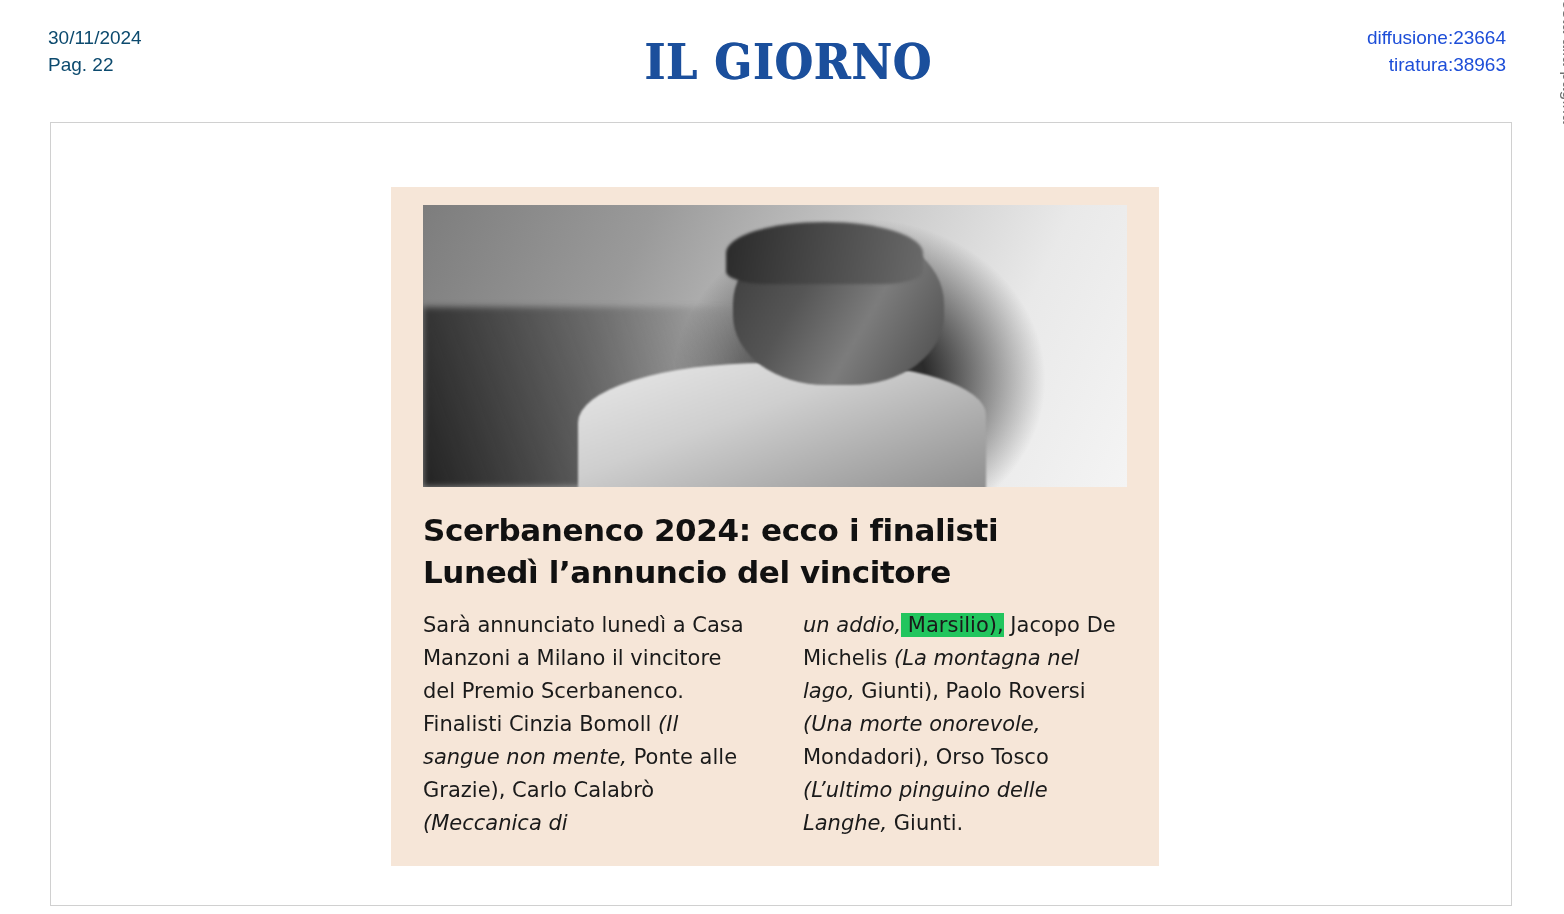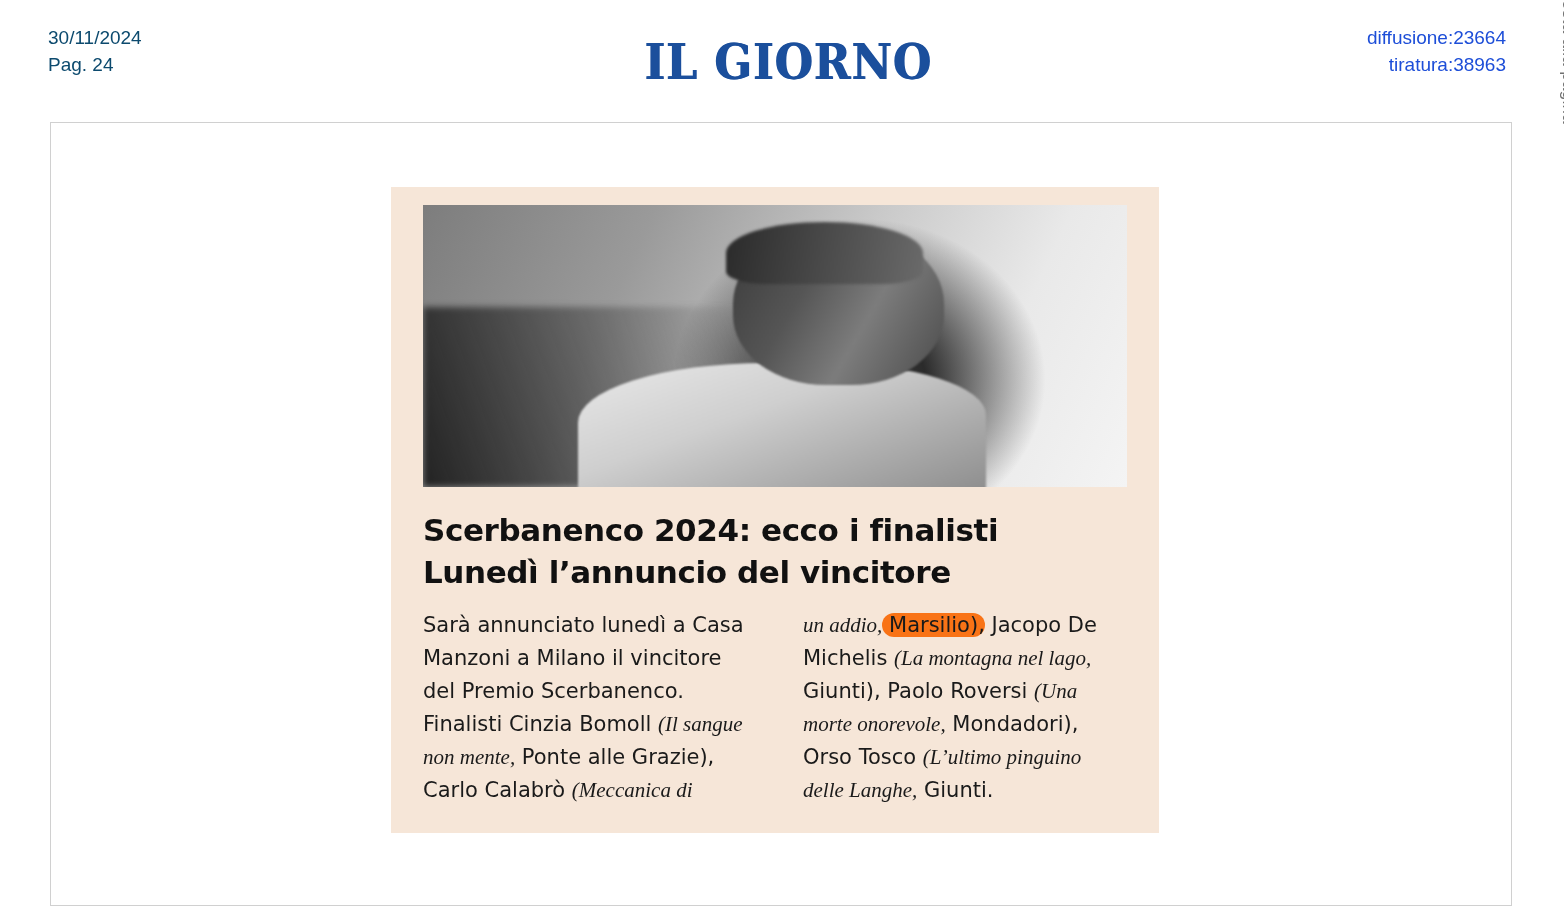--- a/index.html
+++ b/index.html
@@ -152,24 +152,23 @@
     display: flex;
     gap: 56px;
   }
   .article-col {
     width: 330px;
     font-family: "DejaVu Sans", sans-serif;
     font-size: 21px;
     line-height: 33px;
     color: #1a1a1a;
   }
-  .article-col i { font-style: italic; font-family: Liberation Serif, serif; }
+  .article-col i { font-style: italic; }
   .hl {
-    background: #f97316;
-    border-radius: 12px;
+    background: #22c55e;
   }
 
   
   .side-note {
     position: absolute;
     right: 8px;
     top: 124px;
     width: 28px;
     height: 780px;
   }
@@ -184,21 +183,21 @@
     color: #6f6f6f;
     letter-spacing: 0.3px;
   }
 </style>
 </head>
 <body>
 
 <div class="page-header">
   <div class="header-left">
     <div>30/11/2024</div>
-    <div>Pag. 24</div>
+    <div>Pag. 22</div>
   </div>
 
   <div class="masthead">
     <span class="masthead-text">IL GIORNO</span>
   </div>
 
   <div class="header-right">
     <div>diffusione:23664</div>
     <div>tiratura:38963</div>
   </div>

